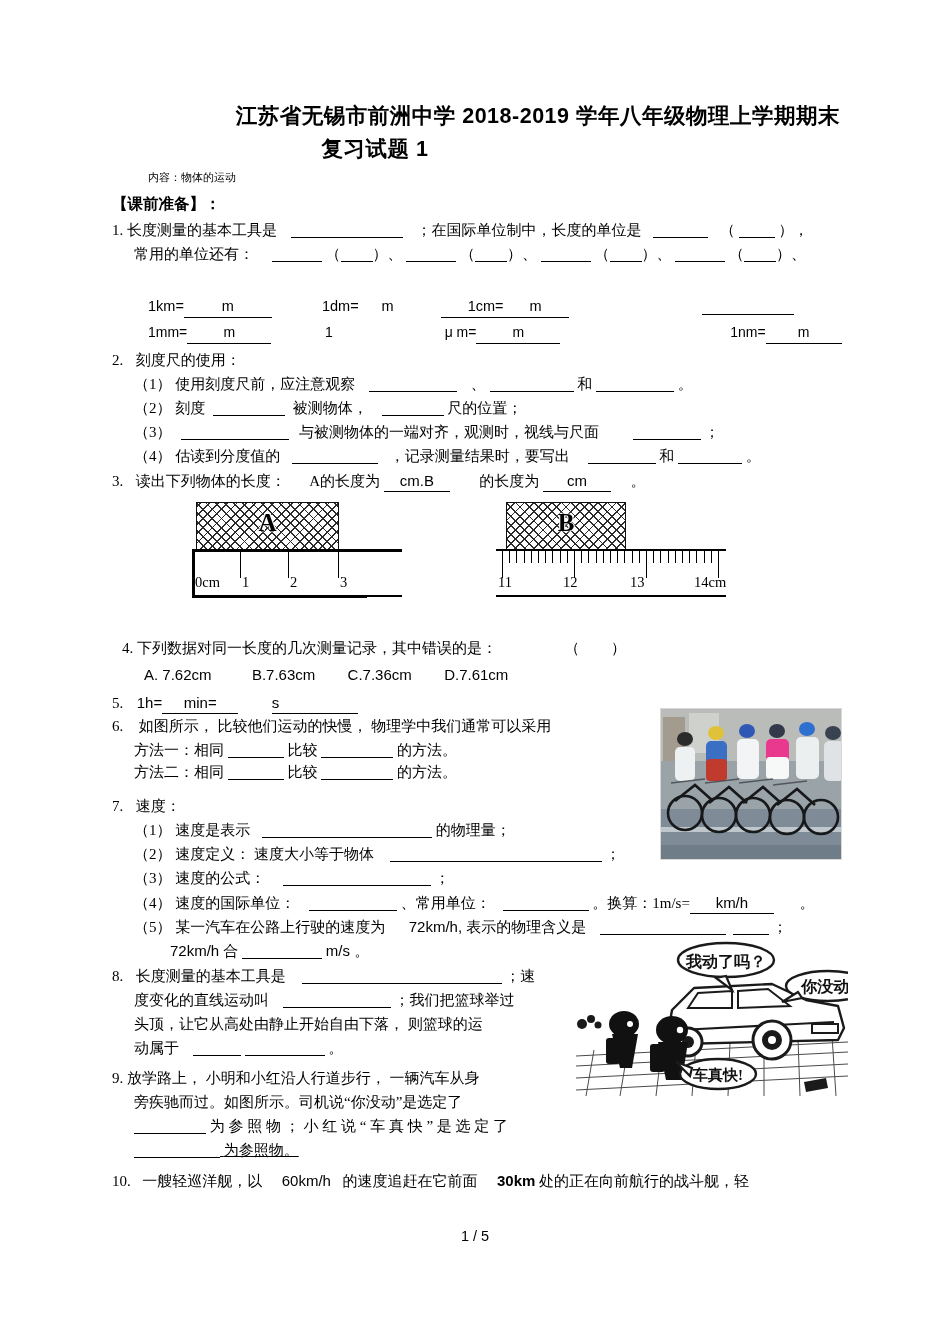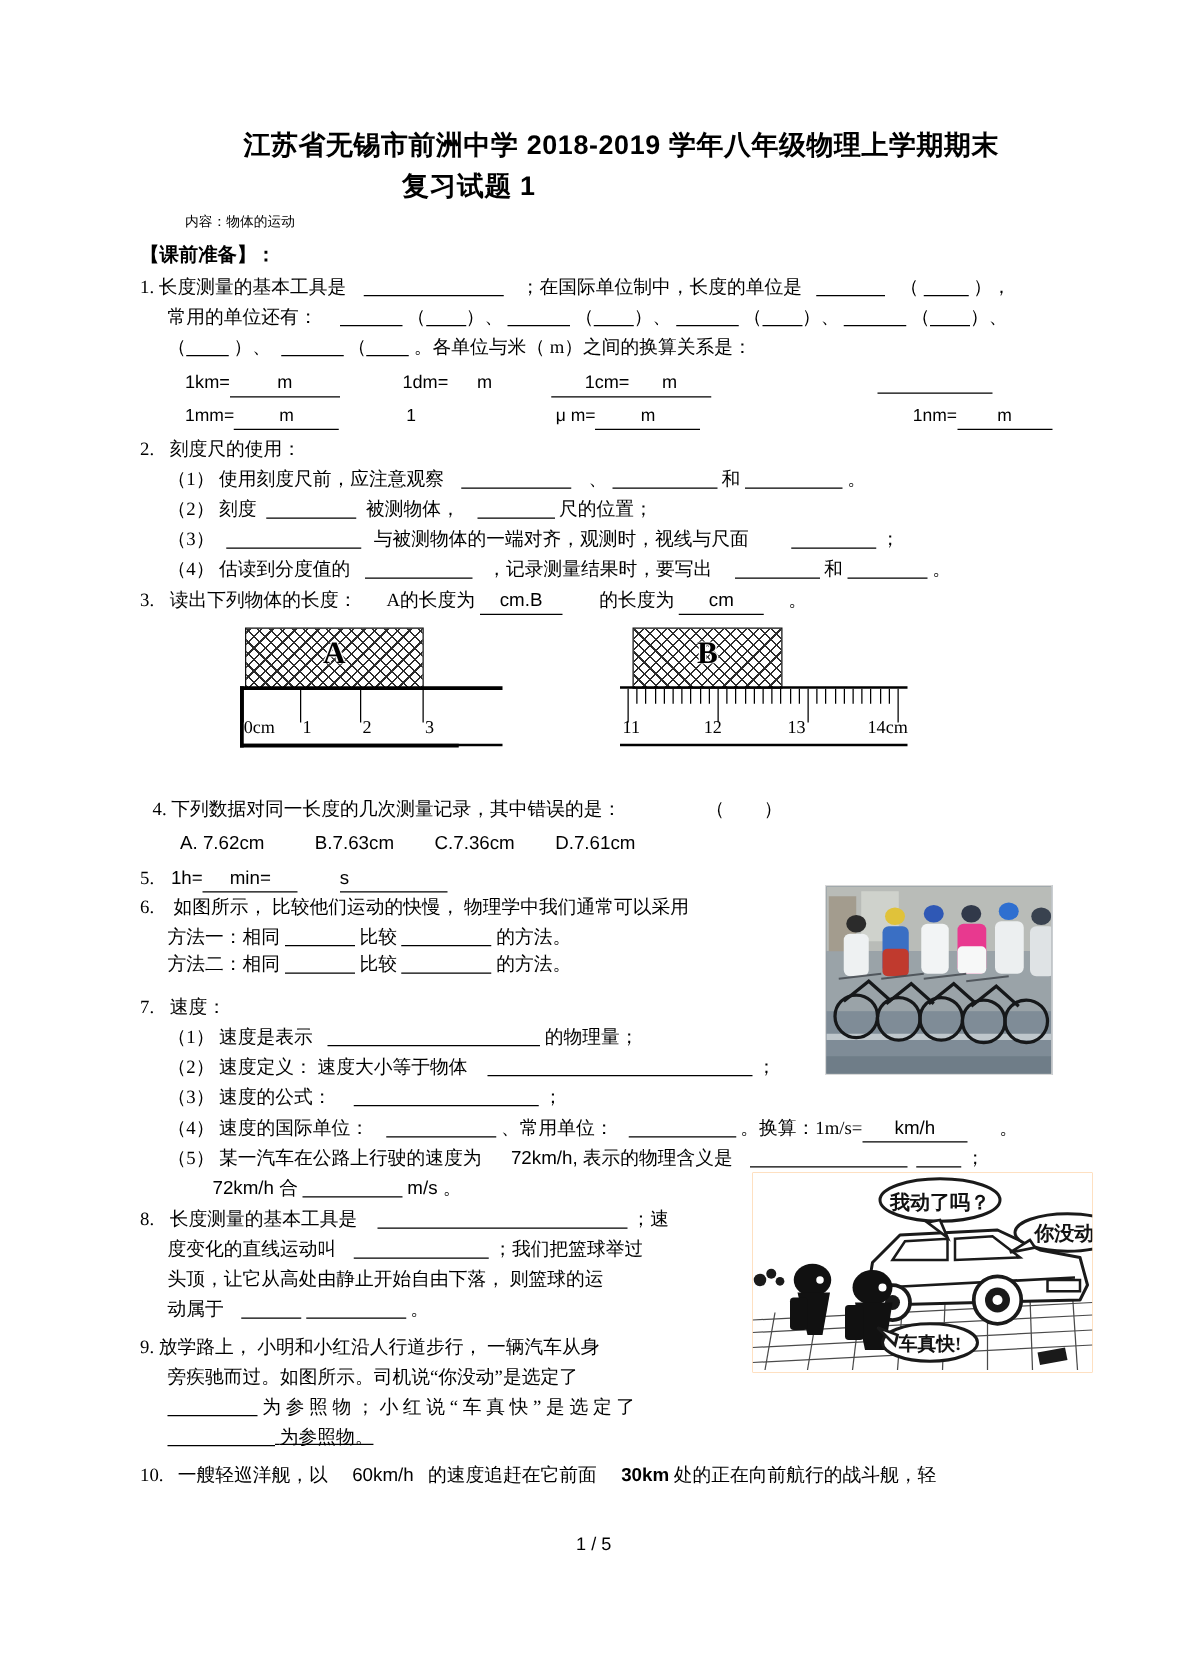--- a/index.html
+++ b/index.html
@@ -10,21 +10,21 @@
   }
   .page{position:absolute;left:0;top:0;width:950px;height:1344px;}
 
   
   .title{
     position:absolute;left:140px;top:100px;width:700px;
     font-family:"Liberation Sans","DejaVu Sans",sans-serif;
     font-weight:bold;font-size:21.5px;line-height:33px;
     text-align:center;letter-spacing:.5px;
   }
-  .title .l1{display:block;text-align:center;padding-left:14px;}
+  .title .l1{display:block;text-align:right;padding-left:14px;}
   .title .l2{display:block;text-align:center;padding-right:230px;}
 
   .subject{
     position:absolute;left:148px;top:170px;font-size:11px;
     font-family:"Liberation Serif","DejaVu Serif",serif;
   }
   .prep{
     position:absolute;left:112px;top:194px;font-size:15.5px;font-weight:bold;
   }
 
@@ -67,22 +67,22 @@
   .tickB.major{height:27px;border-left-width:1.6px;}
   .tickB.minor{height:12px;}
   .labB{position:absolute;top:74px;font-family:"Liberation Serif",serif;font-size:14.5px;}
 
   
   .photo-cyclists{
     position:absolute;left:660px;top:708px;width:180px;height:150px;
     border:1px solid #d8d8d8;overflow:hidden;background:#7d8a96;
   }
   .photo-cartoon{
-    position:absolute;left:602px;top:938px;width:272px;height:160px;
-    overflow:hidden;background:#fdba74;
+    position:absolute;left:576px;top:938px;width:272px;height:160px;
+    overflow:hidden;background:#0ea5e9;
   }
 
   .footer{
     position:absolute;left:0;top:1228px;width:950px;text-align:center;
     font-family:"Liberation Sans","DejaVu Sans",sans-serif;font-size:14.5px;
   }
   .sp{display:inline-block;}
 </style>
 </head>
 <body>
@@ -112,28 +112,20 @@
     <span class="bl" style="width:50px;margin-left:14px;"></span>
     <span>（</span><span class="bl" style="width:32px;"></span><span>）、</span>
     <span class="bl" style="width:50px;"></span>
     <span>（</span><span class="bl" style="width:32px;"></span><span>）、</span>
     <span class="bl" style="width:50px;"></span>
     <span>（</span><span class="bl" style="width:32px;"></span><span>）、</span>
     <span class="bl" style="width:50px;"></span>
     <span>（</span><span class="bl" style="width:32px;"></span><span>）、</span>
   </div>
 
-  <div class="row" style="left:134px;top:268px;">
-    <span>（</span><span class="bl" style="width:34px;"></span>
-    <span>）、</span>
-    <span class="bl" style="width:50px;margin-left:4px;"></span>
-    <span>（</span><span class="bl" style="width:34px;"></span>
-    <span>。各单位与米（</span>
-    <span>m）之间的换算关系是：</span>
-  </div>
 
   <div class="row" style="left:148px;top:296px;font-family:'Liberation Sans',sans-serif;font-size:14.5px;">
     <span>1km=</span><span class="ul" style="width:88px;"><span>m</span></span>
     <span class="sp" style="width:42px;"></span>
     <span>1dm=</span><span class="sp" style="width:58px;text-align:center;"><span>m</span></span>
     <span class="sp" style="width:16px;"></span>
     <span class="ul" style="width:128px;"><span>1cm=</span><span class="sp" style="width:26px;"></span><span>m</span></span>
   </div>
   <div style="position:absolute;left:702px;top:314px;width:92px;border-bottom:1.2px solid #000;"></div>
 

